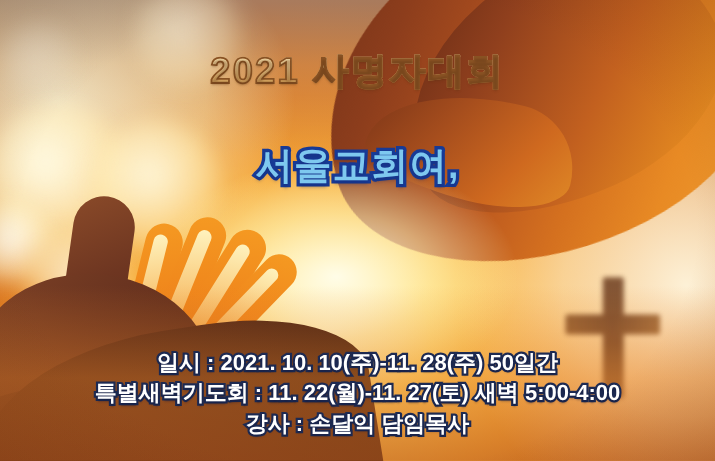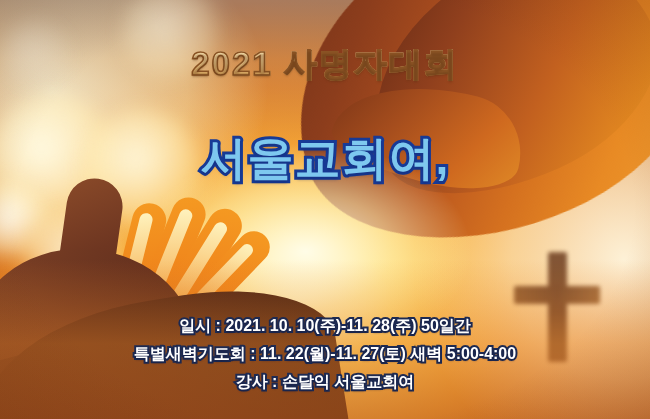--- a/index.html
+++ b/index.html
@@ -158,33 +158,33 @@
     -webkit-background-clip:text;background-clip:text;
     -webkit-text-fill-color:transparent;
     -webkit-text-stroke:1.6px #8a5324;
     paint-order:stroke fill;
     text-shadow:0 2px 2px rgba(90,50,18,.35);
   }
 
   .headline{
     position:absolute;left:0;right:0;
     text-align:center;
-    font-size:46px;font-weight:bold;letter-spacing:1px;
+    font-size:34px;font-weight:bold;letter-spacing:1px;
     color:#7ec8ef;
     -webkit-text-stroke:6px #173a96;
     paint-order:stroke fill;
     text-shadow:0 3px 3px rgba(20,40,110,.35);
   }
   #headline-1{top:128px;}
   #headline-2{top:186px;}
 
   .infoline{
     position:absolute;left:0;right:0;
     text-align:center;
-    font-size:16px;font-weight:bold;letter-spacing:0px;
+    font-size:20px;font-weight:bold;letter-spacing:0px;
     color:#ffffff;
     -webkit-text-stroke:4px #1d2a52;
     paint-order:stroke fill;
     text-shadow:0 2px 2px rgba(20,25,60,.45);
     white-space:nowrap;
   }
   #info-1{top:316px;}
   #info-2{top:344px;}
   #info-3{top:372px;}
 </style>
@@ -247,16 +247,16 @@
 
     <div id="title-sub">2021 사명자대회</div>
 
     <div class="headline" id="headline-1">서울교회여,</div>
 
 
     <div class="infoline" id="info-1">일시 : 2021. 10. 10(주)-11. 28(주) 50일간</div>
 
     <div class="infoline" id="info-2">특별새벽기도회 : 11. 22(월)-11. 27(토) 새벽 5:00-4:00</div>
 
-    <div class="infoline" id="info-3">강사 : 손달익 서울교회여</div>
+    <div class="infoline" id="info-3">강사 : 손달익 담임목사</div>
 
   </div>
 </div>
 
 </body></html>

